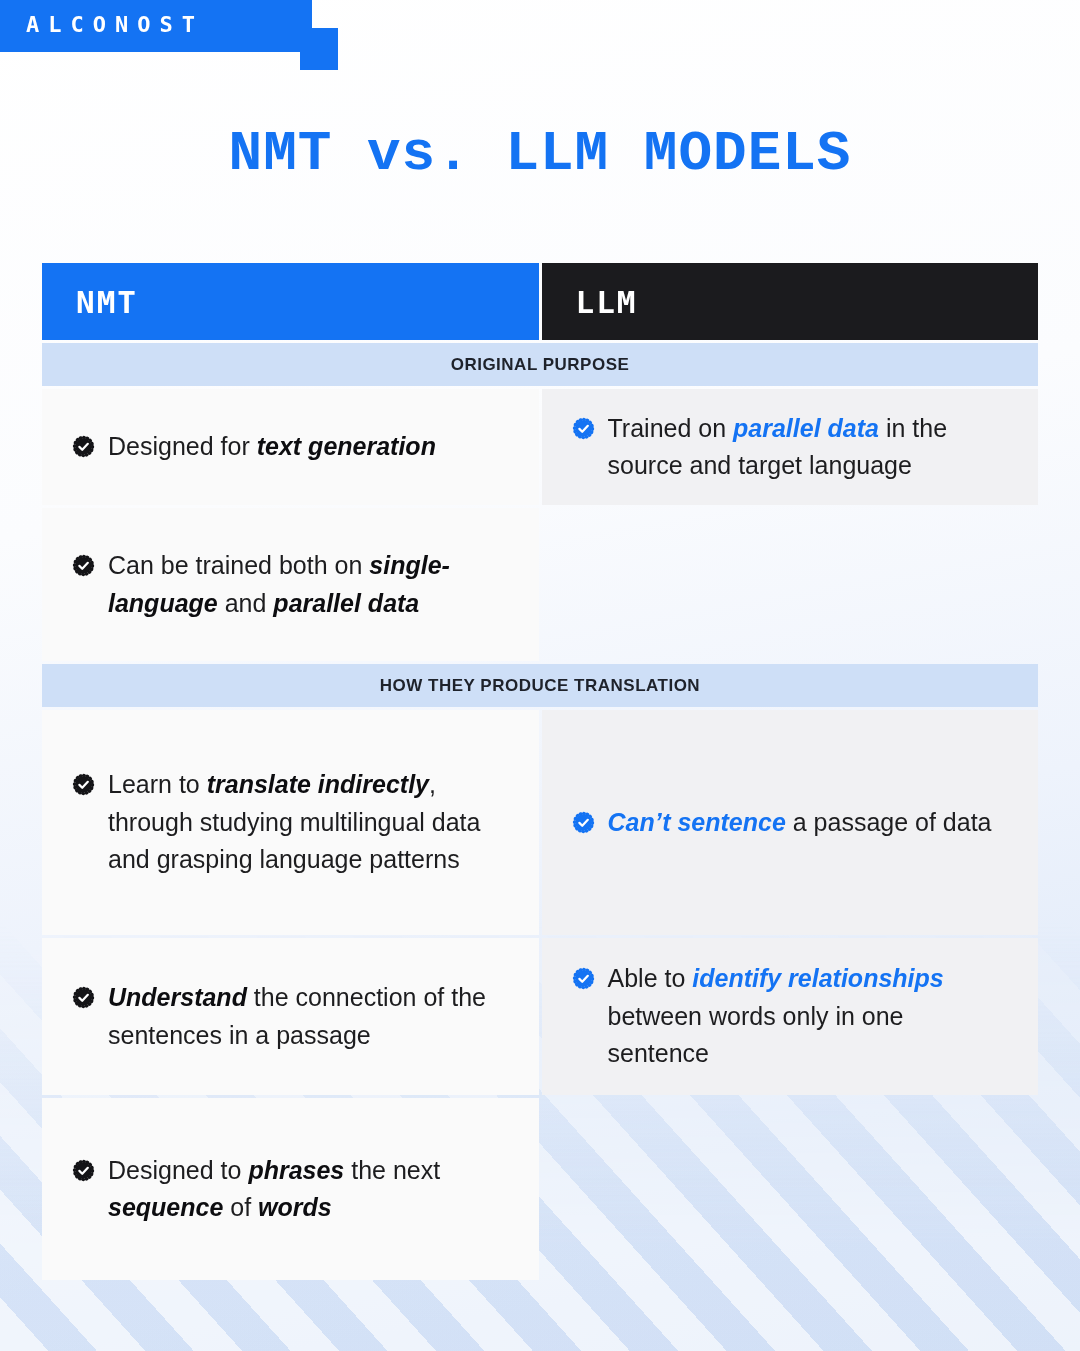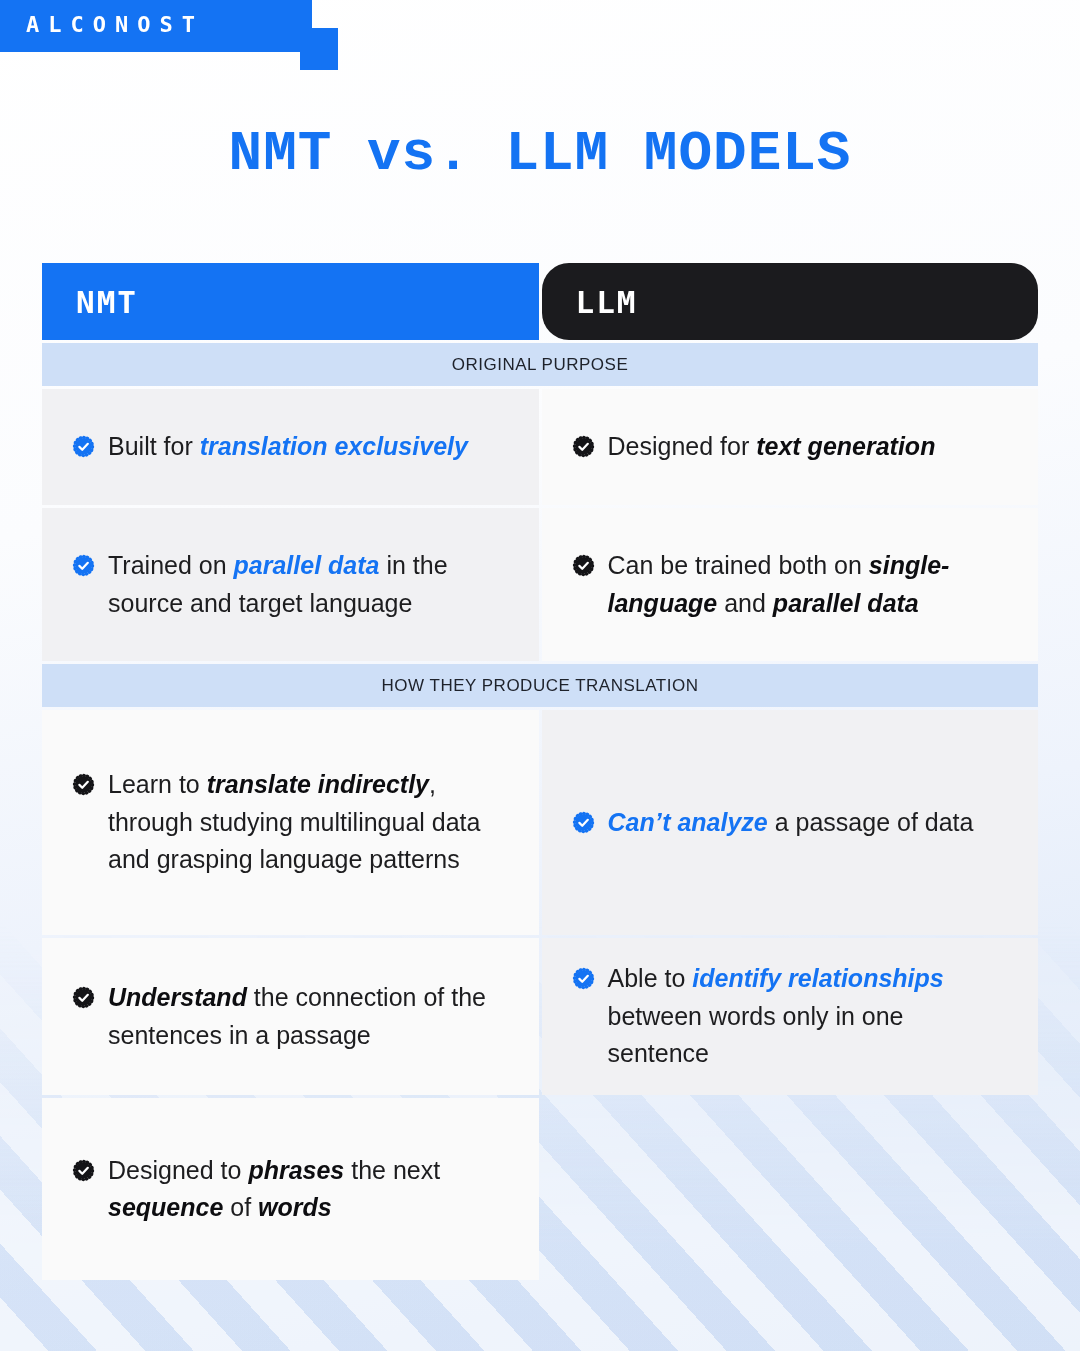--- a/index.html
+++ b/index.html
@@ -58,26 +58,26 @@
     grid-template-columns:1fr 1fr;
     grid-template-rows:77px 43px 116px 153px 43px 225px 157px 182px;
     gap:3px;
   }
   .th{
     display:flex;align-items:center;padding-left:34px;
     color:#fff;font-family:"DejaVu Sans Mono","Liberation Mono",monospace;
     font-weight:bold;font-size:31px;letter-spacing:2px;
   }
   .th-nmt{background:var(--blue);}
-  .th-llm{background:var(--dark);border-radius:27px;}
+  .th-llm{background:var(--dark);}
   .band{
     grid-column:1 / -1;
     display:flex;align-items:center;justify-content:center;
     background:var(--band);
-    font-size:17px;font-weight:normal;letter-spacing:0.5px;color:#1E222B;
+    font-size:17px;font-weight:bold;letter-spacing:0.5px;color:#1E222B;
     text-transform:uppercase;
   }
   .cell{
     display:flex;align-items:center;
     padding:14px 28px 14px 30px;
   }
   .cell-nmt{background:var(--cellLeft);}
   .cell-llm{background:var(--cellRight);}
   .cell-inner{display:flex;gap:13px;align-items:flex-start;}
   .badge-svg{width:23px;height:23px;flex:none;margin-top:7px;}
@@ -109,28 +109,20 @@
 
   <h1 class="title">NMT vs. LLM MODELS</h1>
 
   <div class="table">
 
     <div class="th th-nmt">NMT</div>
     <div class="th th-llm">LLM</div>
 
     <div class="band">ORIGINAL PURPOSE</div>
 
-    <div class="cell cell-nmt">
-      <div class="cell-inner">
-        <svg class="badge-svg" viewBox="0 0 24 24">
-            <use href="#seal"></use>
-          </svg>
-        <p class="cell-text"><span>Built for </span><span class="em">translation exclusively</span></p>
-      </div>
-    </div>
     <div class="cell cell-llm">
       <div class="cell-inner">
         <svg class="badge-svg" viewBox="0 0 24 24">
             <use href="#seal"></use>
           </svg>
         <p class="cell-text"><span>Designed for </span><span class="em">text generation</span></p>
       </div>
     </div>
 
     <div class="cell cell-nmt">
@@ -159,21 +151,21 @@
           </svg>
         <p class="cell-text"><span>Learn to </span><span class="em">translate indirectly</span><span>, through studying multilingual data and grasping language patterns</span></p>
       </div>
     </div>
 
     <div class="cell cell-nmt">
       <div class="cell-inner">
         <svg class="badge-svg" viewBox="0 0 24 24">
             <use href="#seal"></use>
           </svg>
-        <p class="cell-text"><span class="em">Can’t analyze</span><span> a passage of data</span></p>
+        <p class="cell-text"><span class="em">Can’t sentence</span><span> a passage of data</span></p>
       </div>
     </div>
     <div class="cell cell-llm">
       <div class="cell-inner">
         <svg class="badge-svg" viewBox="0 0 24 24">
             <use href="#seal"></use>
           </svg>
         <p class="cell-text"><span class="em">Understand</span><span> the connection of the sentences in a passage</span></p>
       </div>
     </div>

